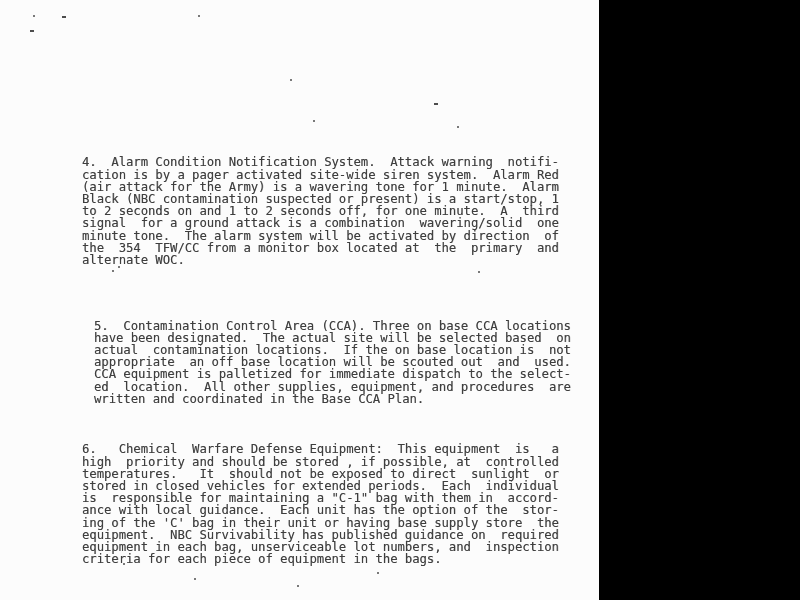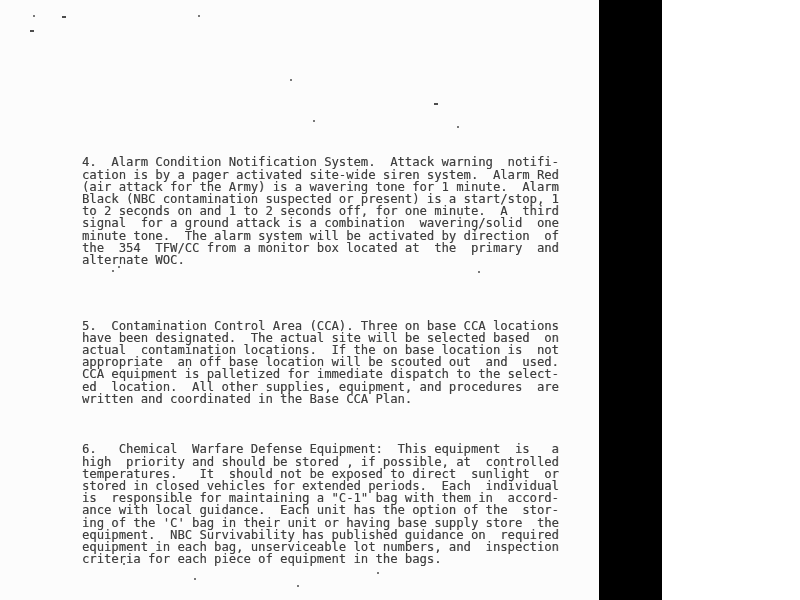--- a/index.html
+++ b/index.html
@@ -3,21 +3,21 @@
 <meta charset="utf-8">
 <style>
   html, body { margin: 0; padding: 0; }
   body {
     width: 800px; height: 600px;
     background: #ffffff;
     font-family: "DejaVu Sans Mono", "Liberation Mono", monospace;
   }
   .screen {
     position: relative;
-    width: 662px; height: 600px;
+    width: 800px; height: 600px;
     background: #fcfcfc;
     overflow: hidden;
   }
   .scanner-strip {
     position: absolute;
     left: 599px; top: 0;
     width: 201px; height: 600px;
     background: #000000;
   }
   .doc-text {
@@ -27,21 +27,21 @@
     font-size: 12.2px;
     line-height: 12.2px;
     letter-spacing: 0px;
     color: #3e3e3e;
     white-space: pre;
     text-shadow: 0.3px 0.3px 0.45px rgba(90,90,90,0.55);
     filter: blur(0.18px);
   }
   .para { margin: 0; }
   .para.gap-large { margin-bottom: 29px; }
-  .para.gap-small { margin-bottom: 14px; }
+  .para.gap-small { margin-bottom: 14px; margin-left: 12px; }
   .speck {
     position: absolute;
     background: #2e2e2e;
     opacity: 0.85;
   }
   .speck.dot { width: 2px; height: 2px; border-radius: 50%; }
   .speck.dash { width: 4px; height: 1.5px; }
 </style>
 </head>
 <body>

